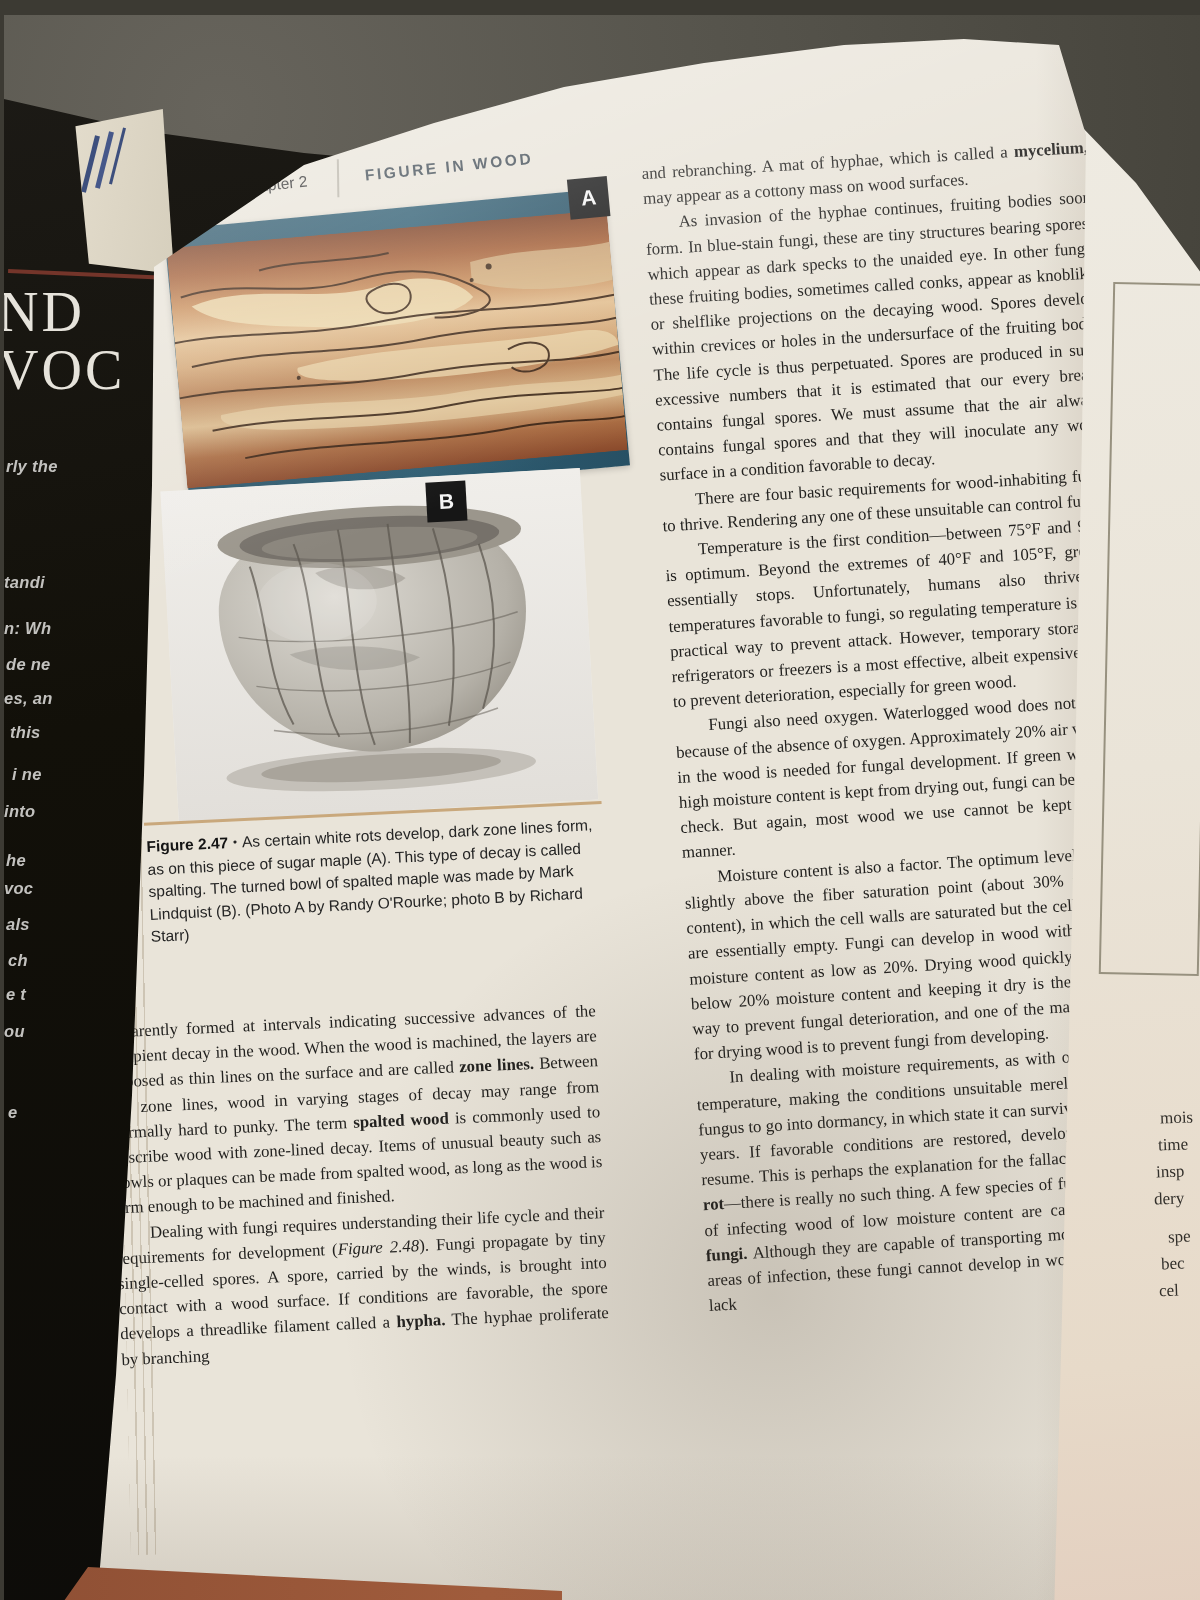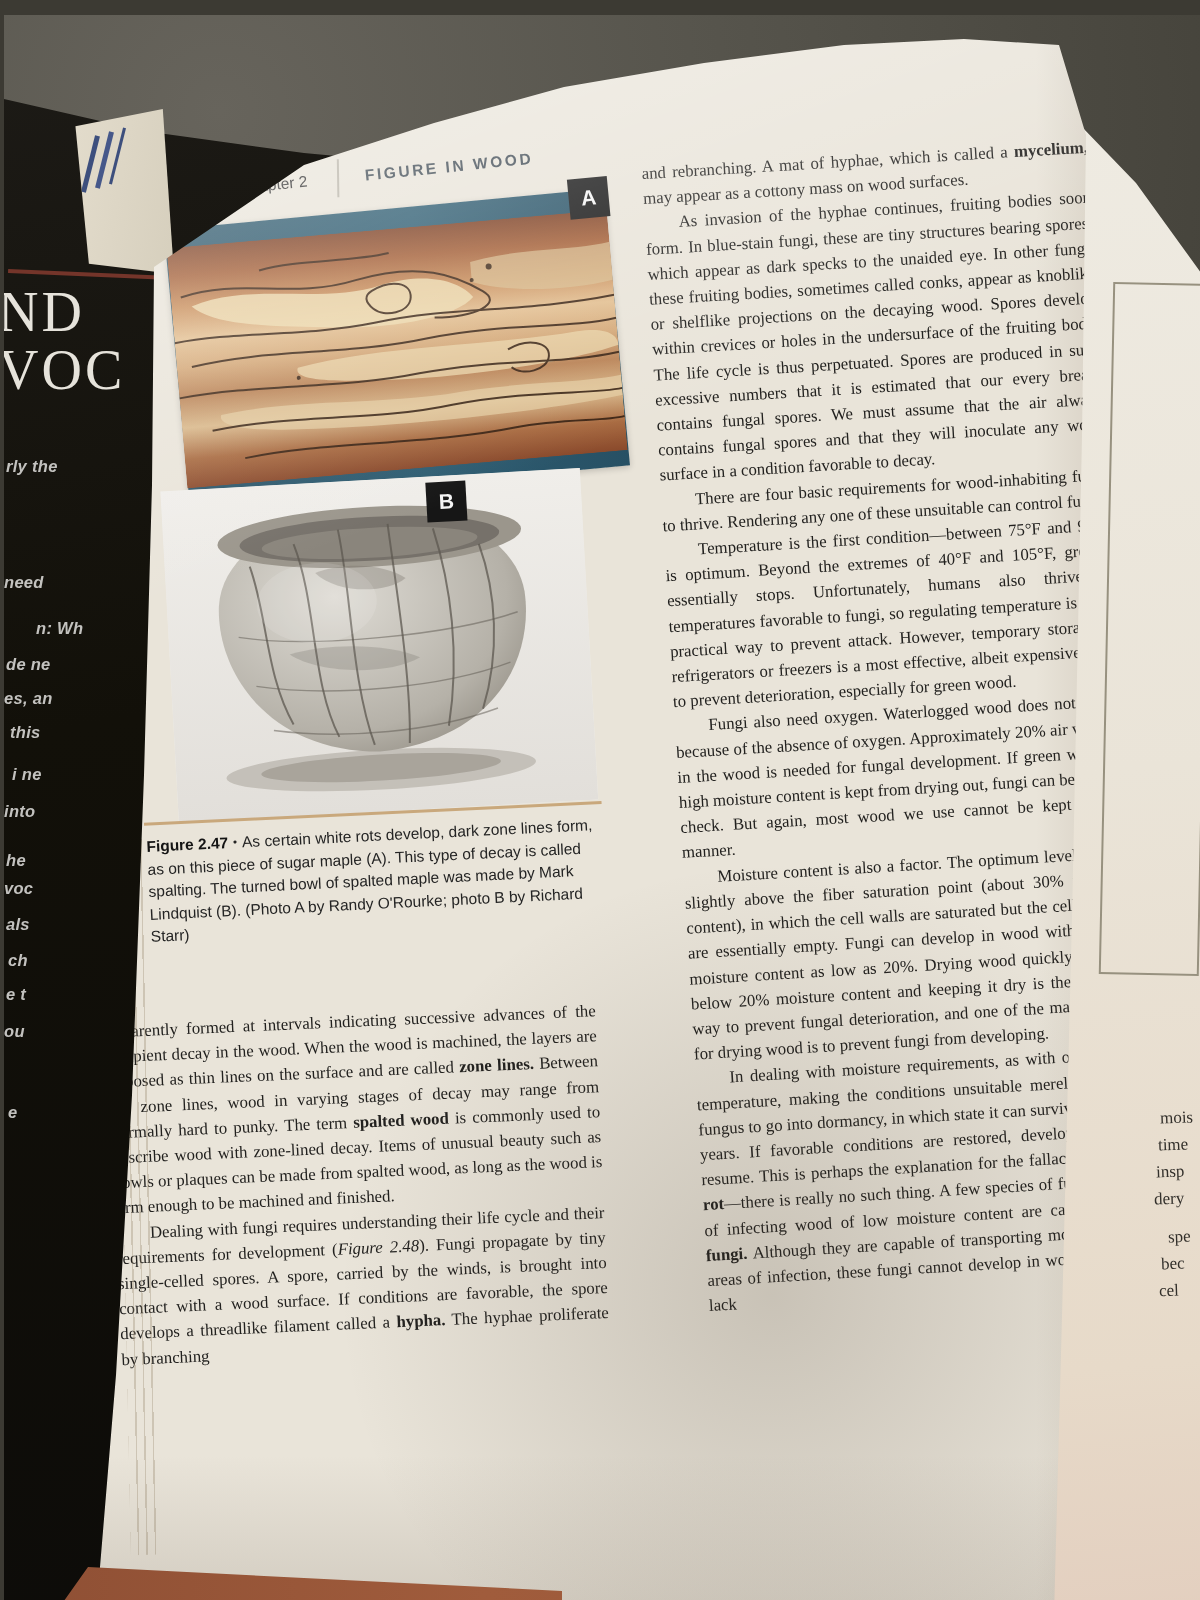--- a/index.html
+++ b/index.html
@@ -103,22 +103,22 @@
 <div class="scene">
 
   <div class="table-bg"></div>
 
   <div class="cover">
     <div class="cover-rule"></div>
     <div class="cover-title-line l1">ND</div>
     <div class="cover-title-line l2">VOC</div>
     <div>
         <div class="frag" style="top: 442px; left: 2px;">rly the</div>
-        <div class="frag" style="top: 558px; left: 0px;">need</div>
-        <div class="frag" style="top: 604px; left: 0px; padding-left: 32px;">n: Wh</div>
+        <div class="frag" style="top: 558px; left: 0px;">tandi</div>
+        <div class="frag" style="top: 604px; left: 0px;">n: Wh</div>
         <div class="frag" style="top: 640px; left: 2px;">de ne</div>
         <div class="frag" style="top: 674px; left: 0px; text-align: center;">es, an</div>
         <div class="frag" style="top: 708px; left: 6px; text-align: center;">this</div>
         <div class="frag" style="top: 750px; left: 8px;">i ne</div>
         <div class="frag" style="top: 787px; left: 0px;">into</div>
         <div class="frag" style="top: 836px; left: 2px;">he</div>
         <div class="frag" style="top: 864px; left: 0px;">voc</div>
         <div class="frag" style="top: 900px; left: 2px;">als</div>
         <div class="frag" style="top: 936px; left: 4px;">ch</div>
         <div class="frag" style="top: 970px; left: 2px;">e t</div>

